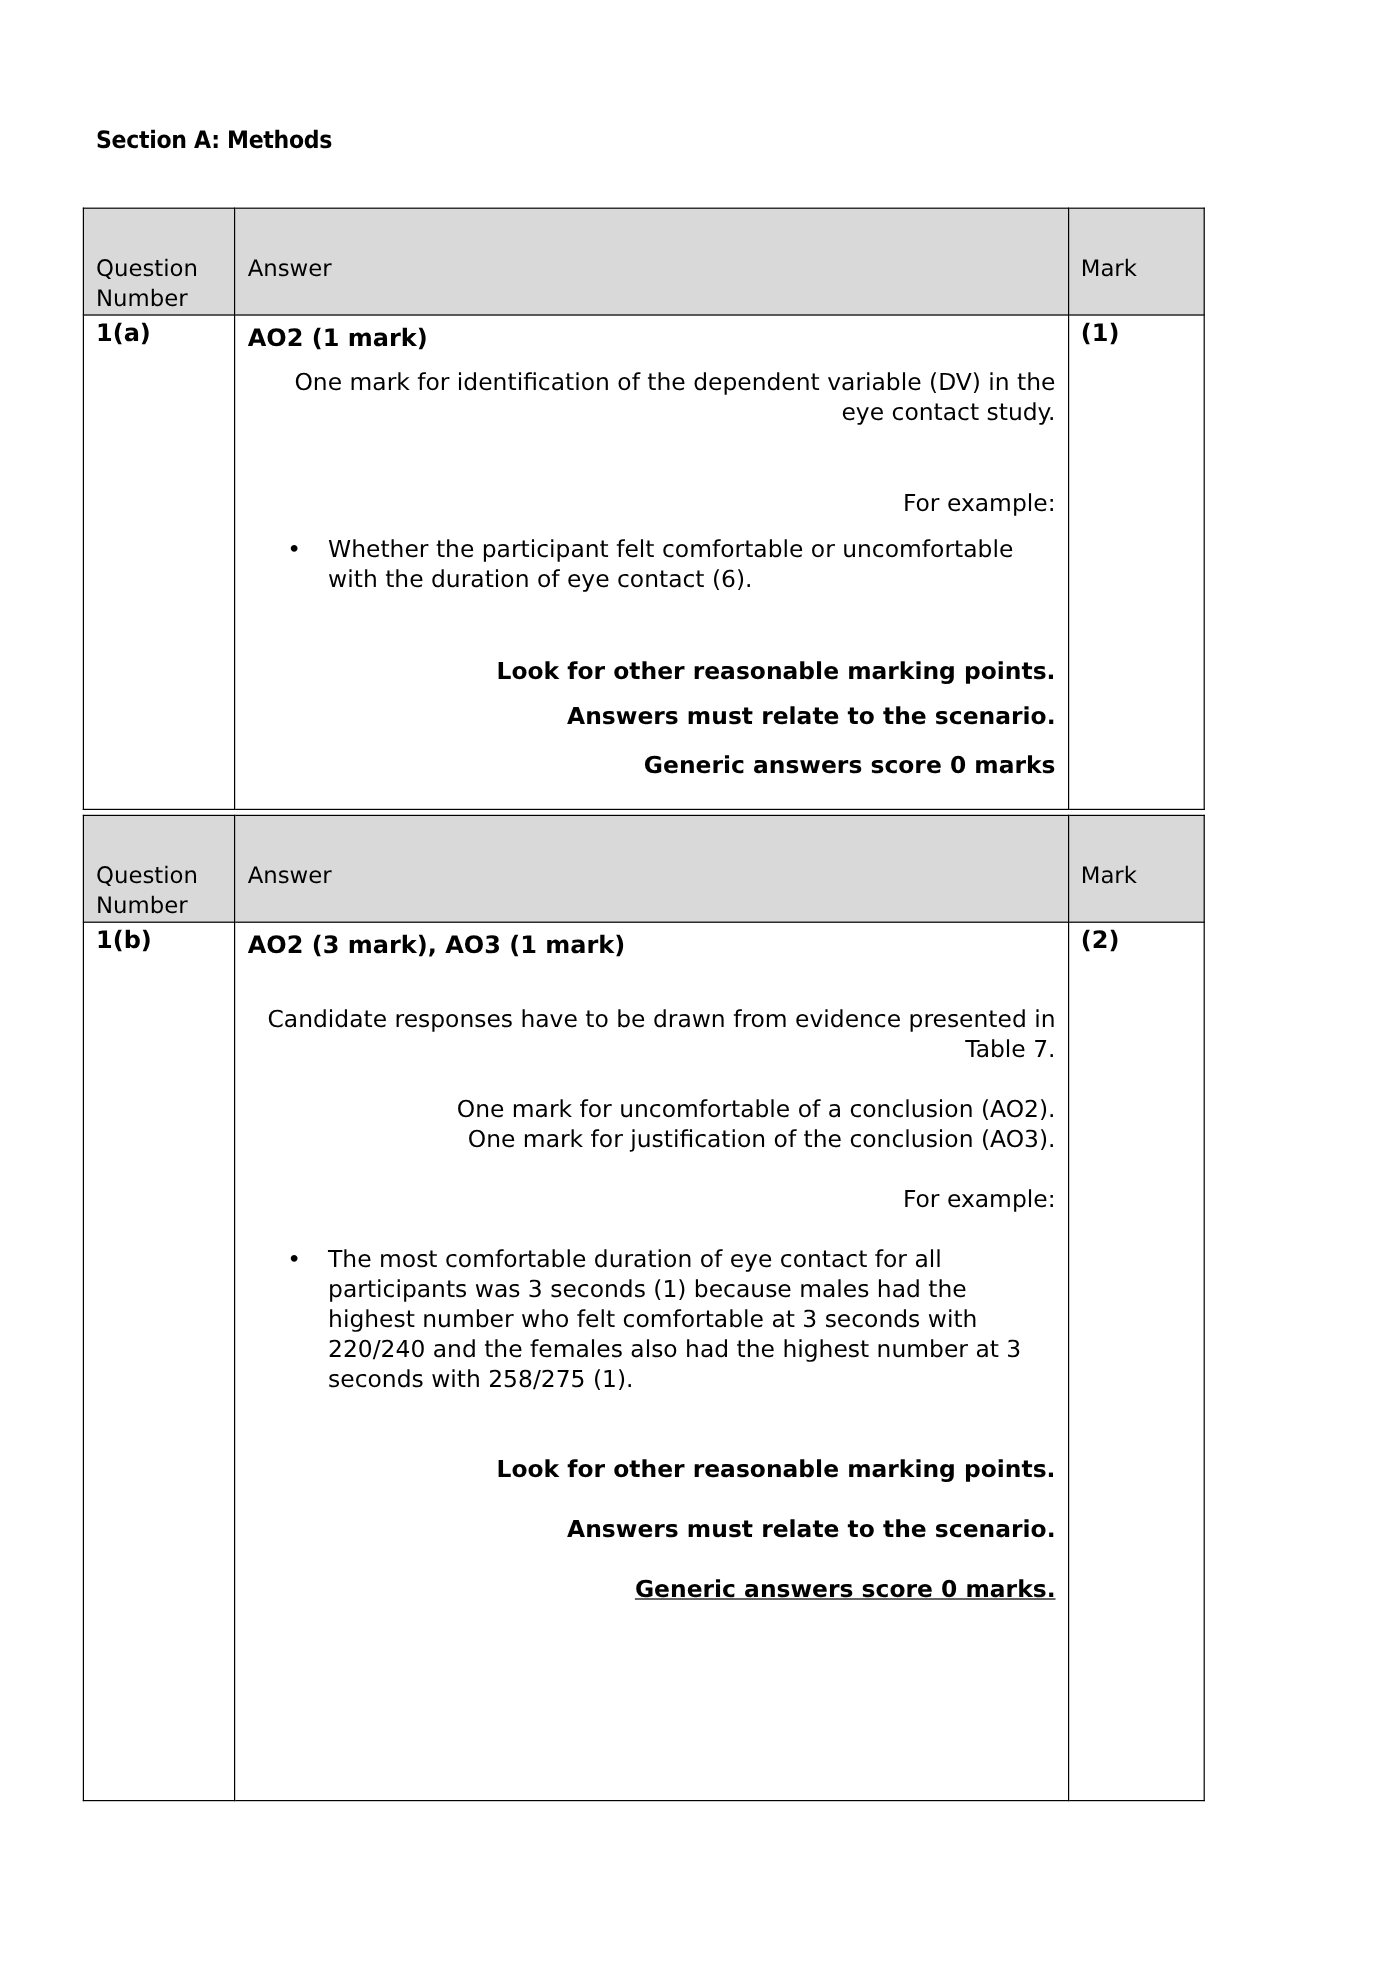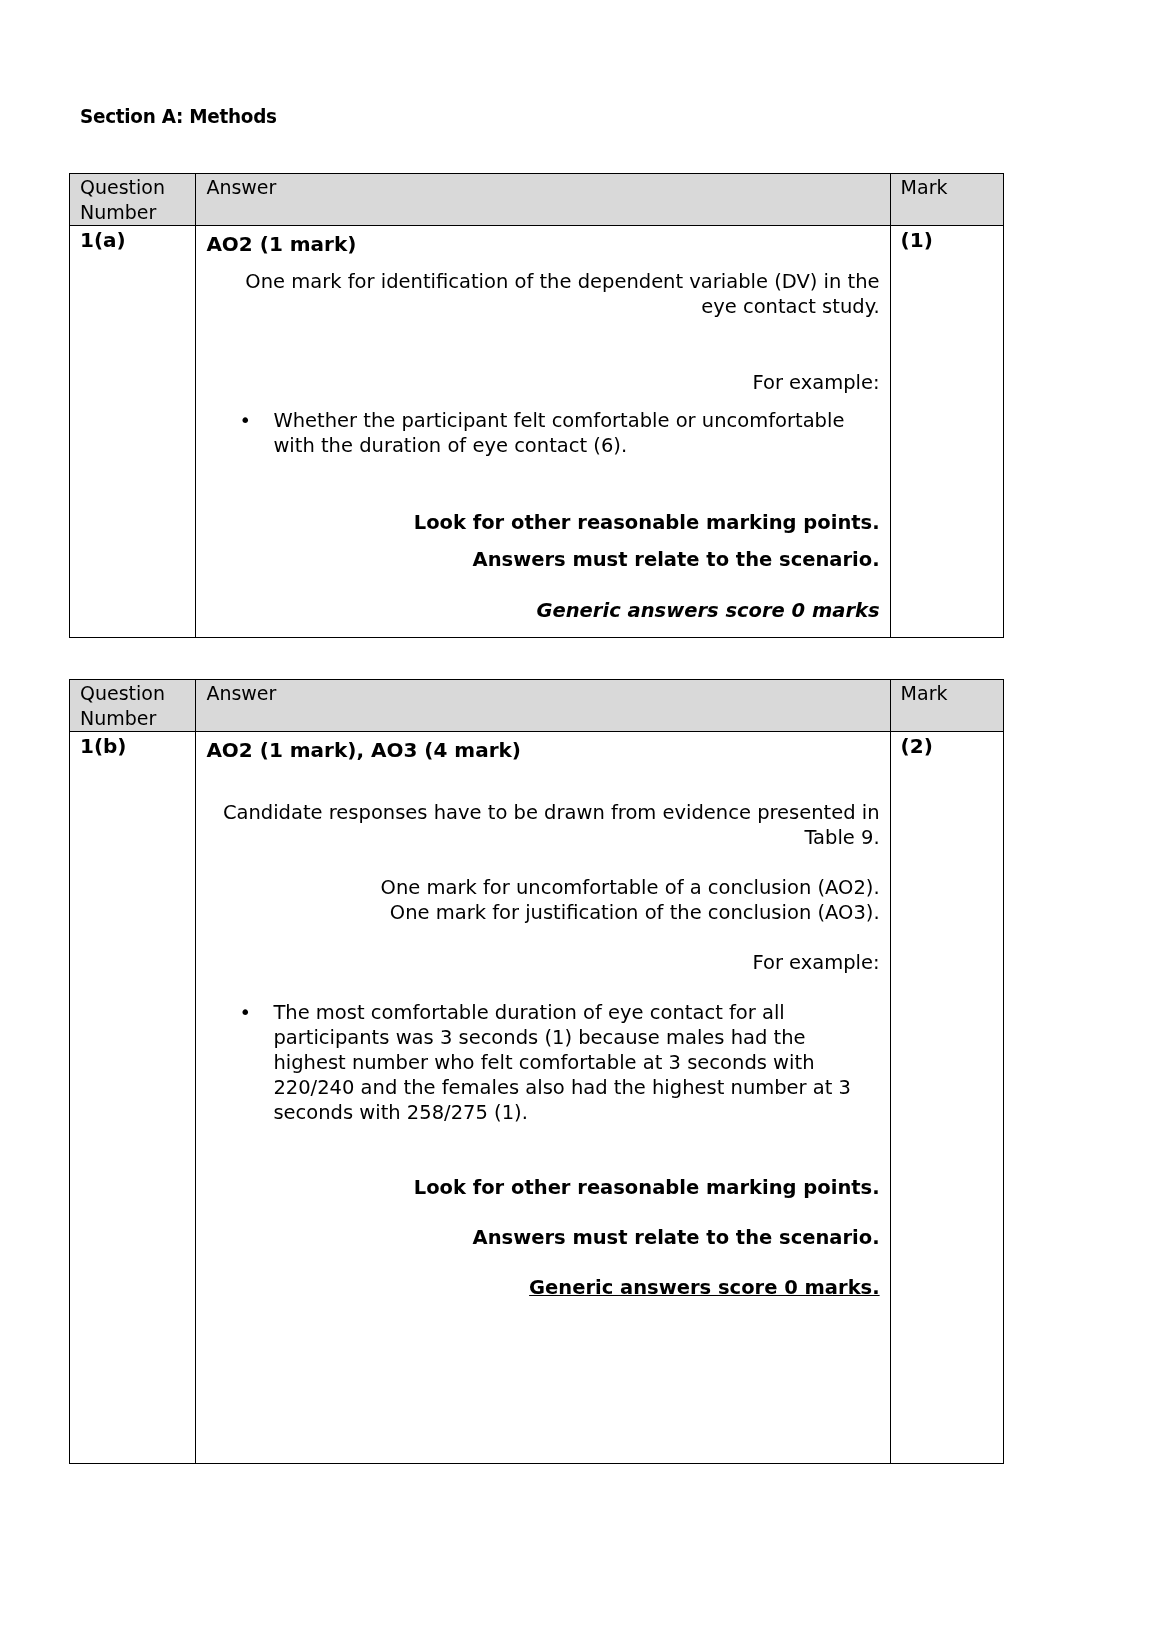--- a/index.html
+++ b/index.html
@@ -40,21 +40,21 @@
     }
     .col-q { width: 126px; }
     .col-a { width: 692px; }
     .col-m { width: 113px; }
     tr.head td {
       background: #d9d9d9;
       height: 50px;
       font-size: 19px;
       line-height: 25px;
     }
-    tr.head td .cell { padding: 1px 10px 0 10px; }
+    tr.head td .cell { padding: 1px 10px 0 10px; margin-top: 37px; }
     .qnum, .markval {
       font-weight: bold;
       font-size: 20px;
       line-height: 24px;
       padding: 2px 10px 0 10px;
     }
     .ans {
       padding: 0 10px 0 10px;
       font-size: 19.5px;
       line-height: 25px;
@@ -115,21 +115,21 @@
         <p class="p" style="margin-top:12px;">One mark for identification of the dependent variable (DV) in the eye contact study.</p>
         <p class="p" style="margin-top:51px;">For example:</p>
         <ul class="bullets" style="margin-top:13px;">
           <li>
             <span class="dot">•</span>
             <span>Whether the participant felt comfortable or uncomfortable with the duration of eye contact (6).</span>
           </li>
         </ul>
         <p class="p bold" style="margin-top:52px;">Look for other reasonable marking points.</p>
         <p class="p bold" style="margin-top:12px;">Answers must relate to the scenario.</p>
-        <p class="p bold" style="margin-top:26px;font-style:italic;">Generic answers score 0 marks</p>
+        <p class="p bold" style="margin-top:16px;">Generic answers score 0 marks</p>
       </div>
     </td>
     <td>
       <div class="markval">(1)</div>
     </td>
   </tr>
 </tbody>
   </table>
 
 <table class="ms" style="top:679px;">
@@ -149,22 +149,22 @@
     <td>
       <div class="cell">Mark</div>
     </td>
   </tr>
   <tr style="height:732px;">
     <td>
       <div class="qnum">1(b)</div>
     </td>
     <td>
       <div class="ans">
-        <div class="ao" style="margin-top:5px;">AO2 (1 mark), AO3 (4 mark)</div>
-        <p class="p" style="margin-top:37px;">Candidate responses have to be drawn from evidence presented in Table 9.</p>
+        <div class="ao" style="margin-top:5px;">AO2 (3 mark), AO3 (1 mark)</div>
+        <p class="p" style="margin-top:37px;">Candidate responses have to be drawn from evidence presented in Table 7.</p>
         <p class="p" style="margin-top:25px;">One mark for uncomfortable of a conclusion (AO2).</p>
         <p class="p">One mark for justification of the conclusion (AO3).</p>
         <p class="p" style="margin-top:25px;">For example:</p>
         <ul class="bullets" style="margin-top:25px;">
           <li>
             <span class="dot">•</span>
             <span>The most comfortable duration of eye contact for all participants was 3 seconds (1) because males had the highest number who felt comfortable at 3 seconds with 220/240 and the females also had the highest number at 3 seconds with 258/275 (1).</span>
           </li>
         </ul>
         <p class="p bold" style="margin-top:50px;">Look for other reasonable marking points.</p>

